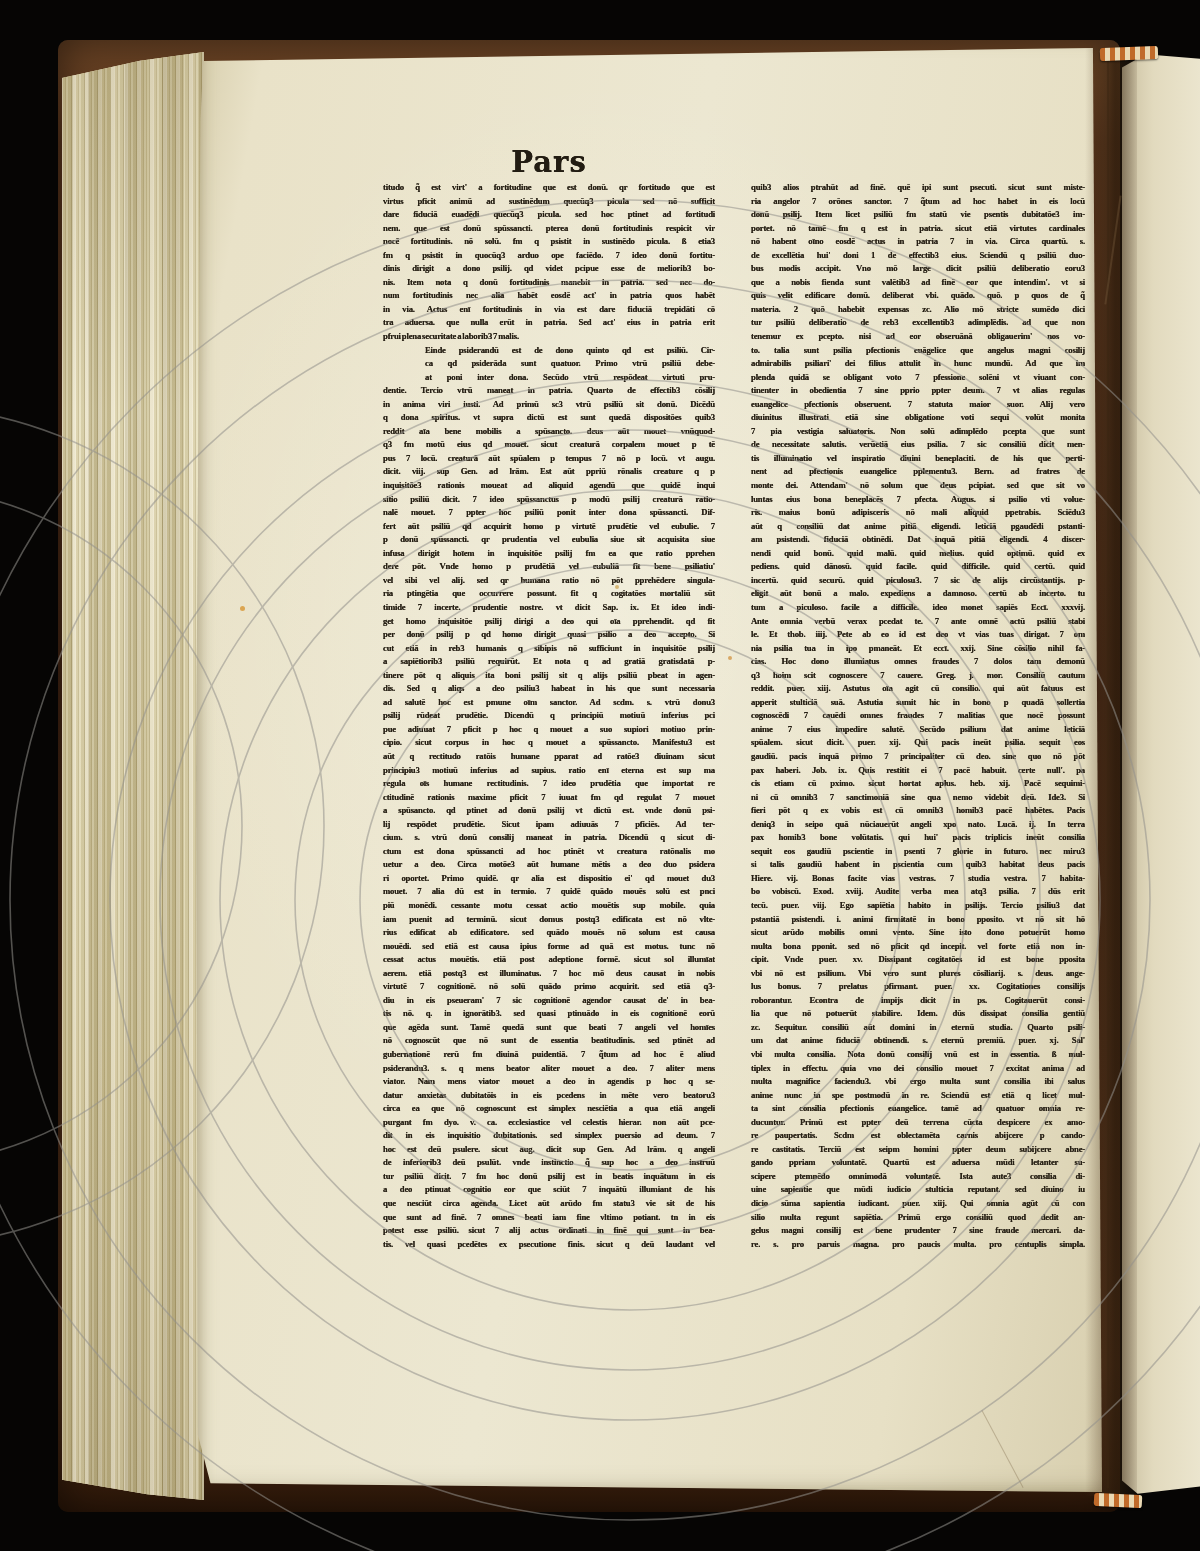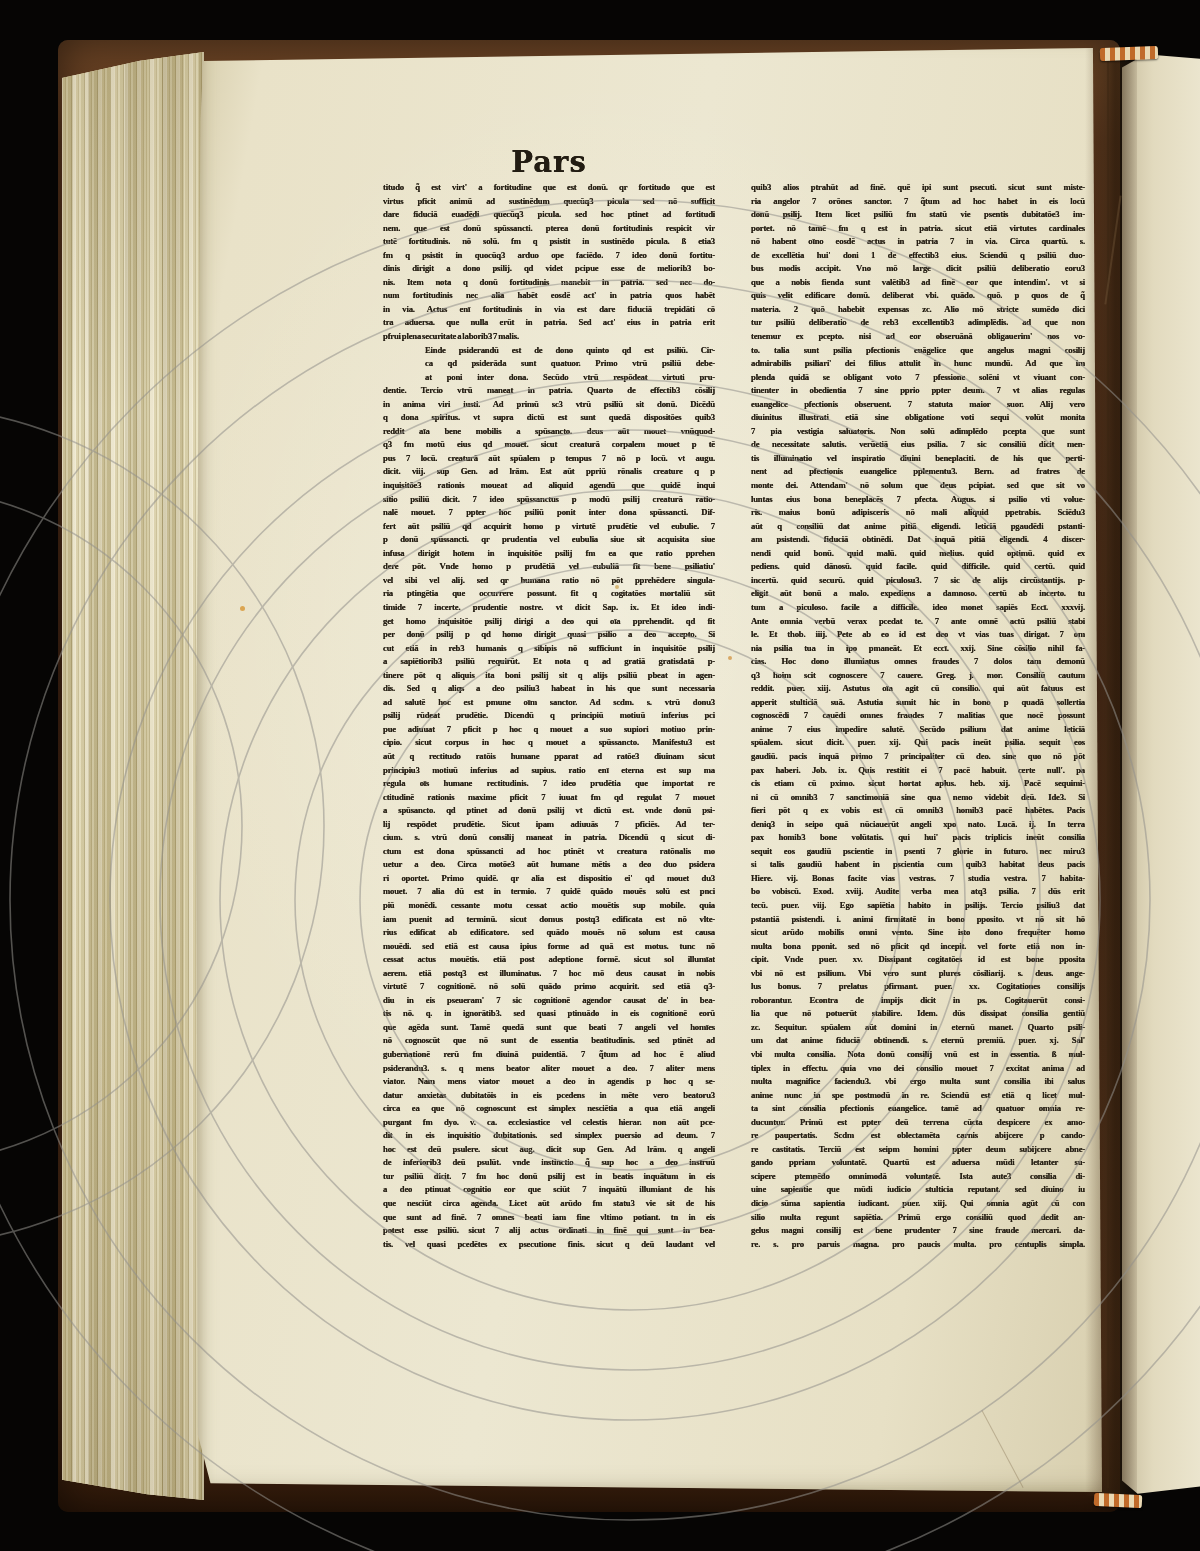--- a/index.html
+++ b/index.html
@@ -72,21 +72,21 @@
   <div class="leather"></div>
   <div class="edges"></div>
 
   <div class="page">
     <div class="rh rh-left">Pars</div>
     <div class="col col-left">
         <div class="tl">titudo q̃ est virt' a fortitudine que est donū. qr fortitudo que est</div>
         <div class="tl">virtus pficit animū ad sustinēdum quecūq3 picula sed nō sufficit</div>
         <div class="tl">dare fiduciā euadēdi quecūq3 picula. sed hoc ptinet ad fortitudi</div>
         <div class="tl">nem. que est donū spūssancti. pterea donū fortitudinis respicit vir</div>
-        <div class="tl">tutē fortitudinis. nō solū. fm q psistit in sustinēdo picula. ß etia3</div>
+        <div class="tl">nocē fortitudinis. nō solū. fm q psistit in sustinēdo picula. ß etia3</div>
         <div class="tl">fm q psistit in quocūq3 arduo ope faciēdo. 7 ideo donū fortitu-</div>
         <div class="tl">dinis dirigit a dono psilij. qd videt pcipue esse de meliorib3 bo-</div>
         <div class="tl">nis. Item nota q donū fortitudinis manebit in patria. sed nec do-</div>
         <div class="tl">num fortitudinis nec alia habēt eosdē act' in patria quos habēt</div>
         <div class="tl">in via. Actus enī fortitudinis in via est dare fiduciā trepidāti cō</div>
         <div class="tl">tra aduersa. que nulla erūt in patria. Sed act' eius in patria erit</div>
         <div class="tl short">pfrui plena securitate a laborib3 7 malis.</div>
         <div class="tl ind">Einde psiderandū est de dono quinto qd est psiliū. Cir-</div>
         <div class="tl ind">ca qd psiderāda sunt quatuor. Primo vtrū psiliū debe-</div>
         <div class="tl ind">at poni inter dona. Secūdo vtrū respōdeat virtuti pru-</div>
@@ -204,28 +204,28 @@
         <div class="tl">ni cū omnib3 7 sanctimoniā sine qua nemo videbit deū. Ide3. Si</div>
         <div class="tl">fieri pōt q ex vobis est cū omnib3 homib3 pacē habētes. Pacis</div>
         <div class="tl">deniq3 in seipo quā nūciauerūt angeli xpo nato. Lucā. ij. In terra</div>
         <div class="tl">pax homib3 bone volūtatis. qui hui' pacis triplicis ineūt consilia</div>
         <div class="tl">sequit eos gaudiū pscientie in psenti 7 glorie in futuro. nec miru3</div>
         <div class="tl">si talis gaudiū habent in pscientia cum quib3 habitat deus pacis</div>
         <div class="tl">Hiere. vij. Bonas facite vias vestras. 7 studia vestra. 7 habita-</div>
         <div class="tl">bo vobiscū. Exod. xviij. Audite verba mea atq3 psilia. 7 dūs erit</div>
         <div class="tl">tecū. puer. viij. Ego sapiētia habito in psilijs. Tercio psiliu3 dat</div>
         <div class="tl">pstantiā psistendi. i. animi firmitatē in bono pposito. vt nō sit hō</div>
-        <div class="tl">sicut arūdo mobilis omni vento. Sine isto dono frequēter homo</div>
+        <div class="tl">sicut arūdo mobilis omni vento. Sine isto dono potuerūt homo</div>
         <div class="tl">multa bona pponit. sed nō pficit qd incepit. vel forte etiā non in-</div>
         <div class="tl">cipit. Vnde puer. xv. Dissipant cogitatōes id est bone pposita</div>
         <div class="tl">vbi nō est psilium. Vbi vero sunt plures cōsiliarij. s. deus. ange-</div>
         <div class="tl">lus bonus. 7 prelatus pfirmant. puer. xx. Cogitationes consilijs</div>
         <div class="tl">roborantur. Econtra de impijs dicit in ps. Cogitauerūt consi-</div>
         <div class="tl">lia que nō potuerūt stabilire. Idem. dūs dissipat consilia gentiū</div>
-        <div class="tl">zc. Sequitur. spūalem aūt domini in eternū manet. Quarto psili-</div>
+        <div class="tl">zc. Sequitur. consiliū aūt domini in eternū studia. Quarto psili-</div>
         <div class="tl">um dat anime fiduciā obtinendi. s. eternū premiū. puer. xj. Sal'</div>
         <div class="tl">vbi multa consilia. Nota donū consilij vnū est in essentia. ß mul-</div>
         <div class="tl">tiplex in effectu. quia vno dei consilio mouet 7 excitat anima ad</div>
         <div class="tl">multa magnifice faciendu3. vbi ergo multa sunt consilia ibi salus</div>
         <div class="tl">anime nunc in spe postmodū in re. Sciendū est etiā q licet mul-</div>
         <div class="tl">ta sint consilia pfectionis euangelice. tamē ad quatuor omnia re-</div>
         <div class="tl">ducuntur. Primū est ppter deū terrena cūcta despicere ex amo-</div>
         <div class="tl">re paupertatis. Scdm est oblectamēta carnis abijcere p cando-</div>
         <div class="tl">re castitatis. Terciū est seipm homini ppter deum subijcere abne-</div>
         <div class="tl">gando ppriam voluntatē. Quartū est aduersa mūdi letanter su-</div>

